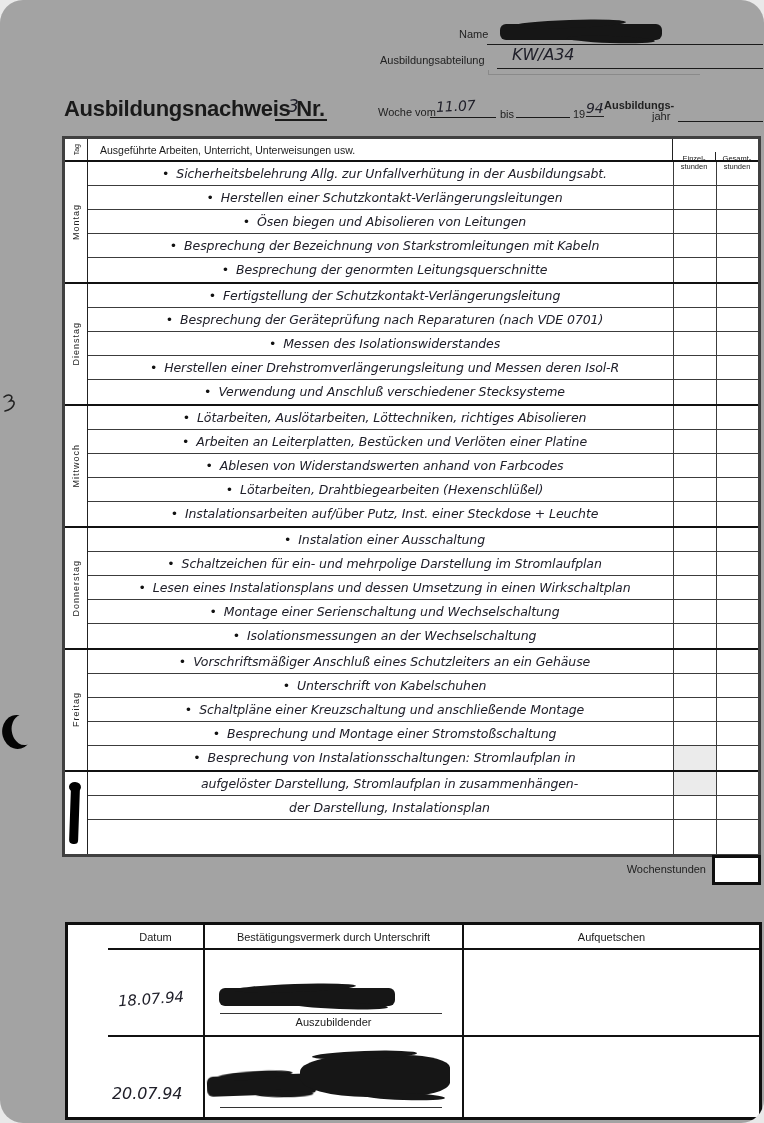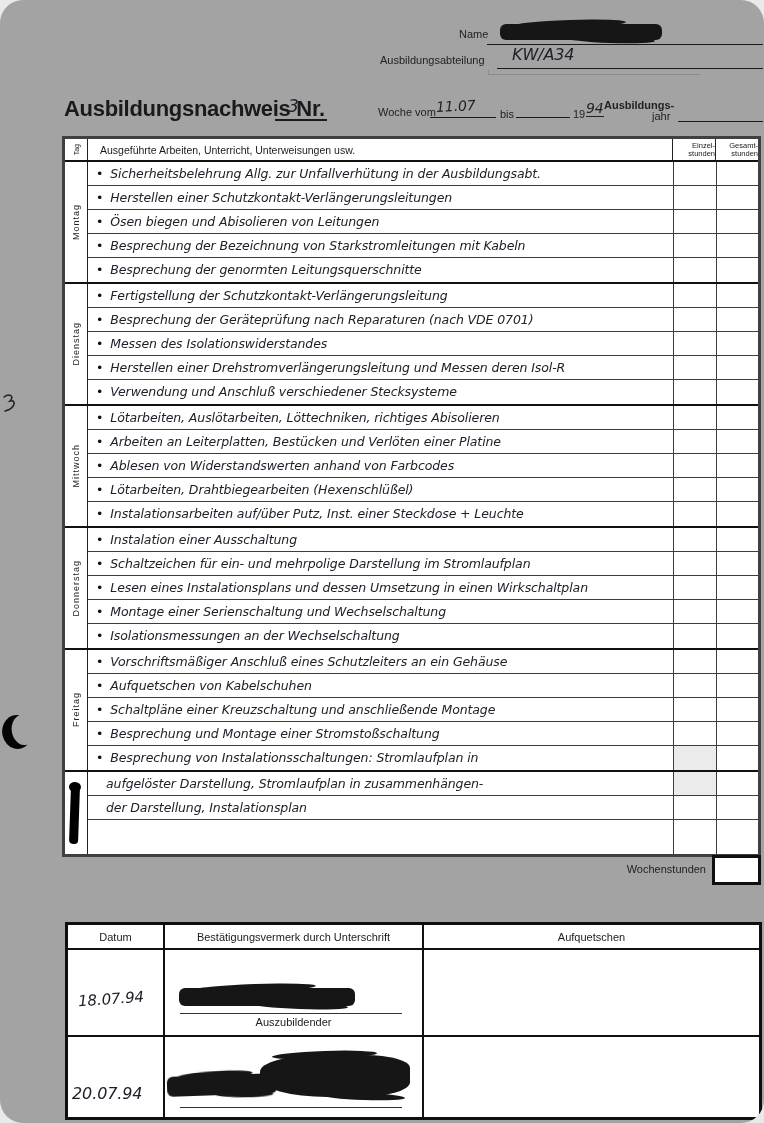--- a/index.html
+++ b/index.html
@@ -14,46 +14,46 @@
         background:#161616;border-radius:50%;transform:rotate(-2deg);}
   .redact::after{content:"";position:absolute;right:4%;bottom:-3px;width:55%;height:7px;
         background:#161616;border-radius:50%;transform:rotate(2deg);}
 
   
   .mtable{position:absolute;left:62px;top:136px;width:699px;height:721px;box-sizing:border-box;
           border:3px solid #404040;display:flex;flex-direction:column;background:#fff;}
   .mt-header{display:flex;height:23px;border-bottom:2px solid #111;box-sizing:border-box;}
   .cell-tag{width:22px;border-right:1px solid #222;display:flex;align-items:center;justify-content:center;}
   .cell-main-h{flex:1;border-right:1px solid #222;font-size:10.5px;padding:5px 0 0 12px;box-sizing:border-box;}
-  .cell-sm-h{width:43px;border-right:1px solid #222;font-size:7.5px;line-height:8px;text-align:right;
-             padding-top:3px;box-sizing:border-box;}
+  .cell-sm-h{width:43px;border-right:1px solid #222;font-size:7.5px;line-height:8px;text-align:center;
+             padding-top:3px;box-sizing:border-box;margin-top:13px;}
   .cell-sm-h:last-child{border-right:none;width:42px;}
   .vtext{writing-mode:vertical-rl;transform:rotate(180deg);font-size:9px;letter-spacing:1px;color:#222;}
   .vtext-sm{writing-mode:vertical-rl;transform:rotate(180deg);font-size:7px;color:#222;}
   .day{display:flex;border-bottom:2px solid #111;box-sizing:border-box;}
   .day-label{width:22px;border-right:1px solid #222;display:flex;align-items:center;justify-content:center;position:relative;}
   .day-rows{flex:1;display:flex;flex-direction:column;}
   .erow{display:flex;height:24px;box-sizing:border-box;border-bottom:1px solid #3c3c3c;}
   .erow.last{border-bottom:none;}
-  .etext{flex:1;white-space:nowrap;overflow:visible;padding-left:8px;font-size:12.5px;line-height:23px;position:relative;z-index:2;}
+  .etext{flex:1;white-space:nowrap;overflow:visible;padding-left:8px;font-size:12.5px;line-height:23px;position:relative;z-index:2;text-align:center;}
   .etext.bullet::before{content:"•";margin-right:7px;font-style:normal;color:#111;}
   .ecell,.gcell{width:43px;border-left:1px solid #3c3c3c;box-sizing:border-box;}
   .gcell{width:42px;}
   .shade{background:#ebebeb;}
   .cont{flex:1;border-bottom:none;}
   .filler{flex:1;}
   .inkbar{position:absolute;left:5px;top:14px;width:9px;height:58px;background:#000;border-radius:4px;transform:rotate(2deg);}
   .inkbar::before{content:"";position:absolute;top:-4px;left:-2px;width:12px;height:10px;background:#000;border-radius:50%;}
 
   
   .wbox{position:absolute;left:712px;top:855px;width:49px;height:30px;border:3px solid #0f0f0f;box-sizing:border-box;background:#fff;}
 
   
   .stable{position:absolute;left:65px;top:922px;width:697px;height:198px;box-sizing:border-box;
-          border:3px solid #0f0f0f;display:flex;flex-direction:column;background:#fff;}
+          border:3px solid #0f0f0f;display:flex;flex-direction:column;background:#fff;padding-left:40px;}
   .st-header{display:flex;height:25px;border-bottom:2px solid #111;box-sizing:border-box;}
   .st-header>div{display:flex;align-items:center;justify-content:center;font-size:11px;}
   .c-datum{width:97px;border-right:2px solid #111;box-sizing:border-box;}
   .c-sig{width:259px;border-right:2px solid #111;box-sizing:border-box;position:relative;}
   .c-bem{flex:1;}
   .st-row{display:flex;border-bottom:2px solid #111;box-sizing:border-box;}
   .st-row.last{border-bottom:none;flex:1;}
   .sigline{position:absolute;height:1px;background:#333;}
   .rolelabel{position:absolute;font-size:11px;color:#222;text-align:center;width:100%;}
 
@@ -250,21 +250,21 @@
       <div class="day-label">
           <span class="vtext">Freitag</span>
         </div>
       <div class="day-rows">
         <div class="erow">
             <div class="etext hw bullet">Vorschriftsmäßiger Anschluß eines Schutzleiters an ein Gehäuse</div>
             <div class="ecell"></div>
             <div class="gcell"></div>
           </div>
         <div class="erow">
-            <div class="etext hw bullet">Aufquetschen von Kabelschuhen</div>
+            <div class="etext hw bullet">Unterschrift von Kabelschuhen</div>
             <div class="ecell"></div>
             <div class="gcell"></div>
           </div>
         <div class="erow">
             <div class="etext hw bullet">Schaltpläne einer Kreuzschaltung und anschließende Montage</div>
             <div class="ecell"></div>
             <div class="gcell"></div>
           </div>
         <div class="erow">
             <div class="etext hw bullet">Besprechung und Montage einer Stromstoßschaltung</div>

